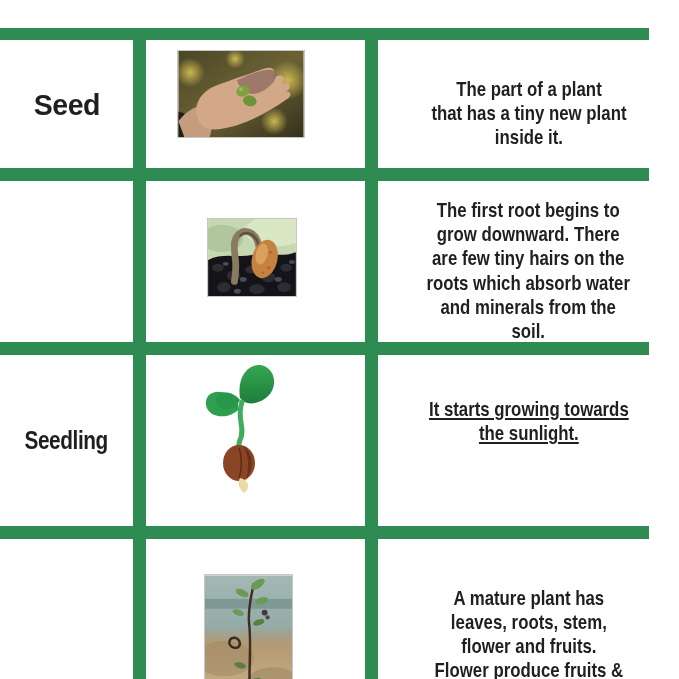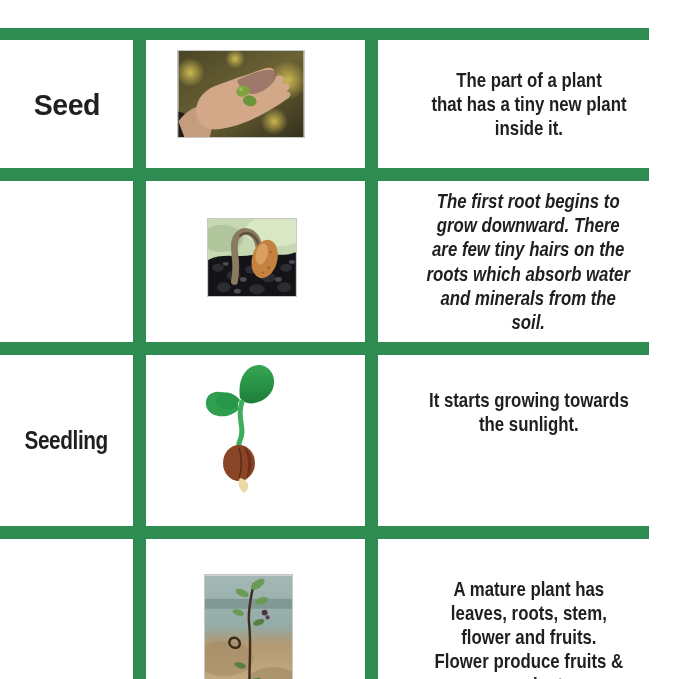--- a/index.html
+++ b/index.html
@@ -13,40 +13,40 @@
   .h2{top:168px;height:13px;}
   .h3{top:342px;height:13px;}
   .h4{top:526px;height:13px;}
   .vbar{top:28px;height:651px;width:13px;}
   .v1{left:133px;}
   .v2{left:365px;}
 
   .cell{position:absolute;display:flex;align-items:center;justify-content:center;}
   .c1{left:0;width:133px;}
   .c2{left:146px;width:219px;}
-  .c3{left:378px;width:301px;}
+  .c3{left:378px;width:301px;margin-top:9px;}
   .r1{top:40px;height:128px;}
-  .r2{top:181px;height:161px;font-style:italic;}
+  .r2{top:181px;height:161px;}
   .r3{top:355px;height:171px;}
   .r4{top:567px;height:140px;}
 
   .stage-label{
     font-weight:700;text-align:center;white-space:pre-line;
     letter-spacing:-0.5px;line-height:1.3;display:inline-block;
   }
   .lab-seed{font-size:30px;transform:scaleX(0.95);}
   .lab-germination{font-size:32px;transform:scaleX(0.60);}
   .lab-seedling{font-size:26px;transform:scaleX(0.80);}
   .lab-mature{font-size:24px;transform:scaleX(0.90);}
 
   .desc{
     font-weight:700;text-align:center;white-space:pre-line;
     font-size:21px;line-height:1.15;display:inline-block;transform:scaleX(0.80);
   }
-  .desc-cell-top{align-items:flex-start;padding-top:33px;box-sizing:border-box;}
+  .desc-cell-top{align-items:flex-start;padding-top:33px;box-sizing:border-box;text-decoration:underline;}
 
   .img-cell{display:block;}
   .photo{position:absolute;border:1px solid #c6c6c6;box-sizing:border-box;background:#fff;}
   .noborder{border:none;}
   .img1{left:31px;top:10px;}
   .img2{left:61px;top:37px;}
   .img3{left:52px;top:5px;}
   .img4{left:58px;top:7px;}
 </style>
 </head>

